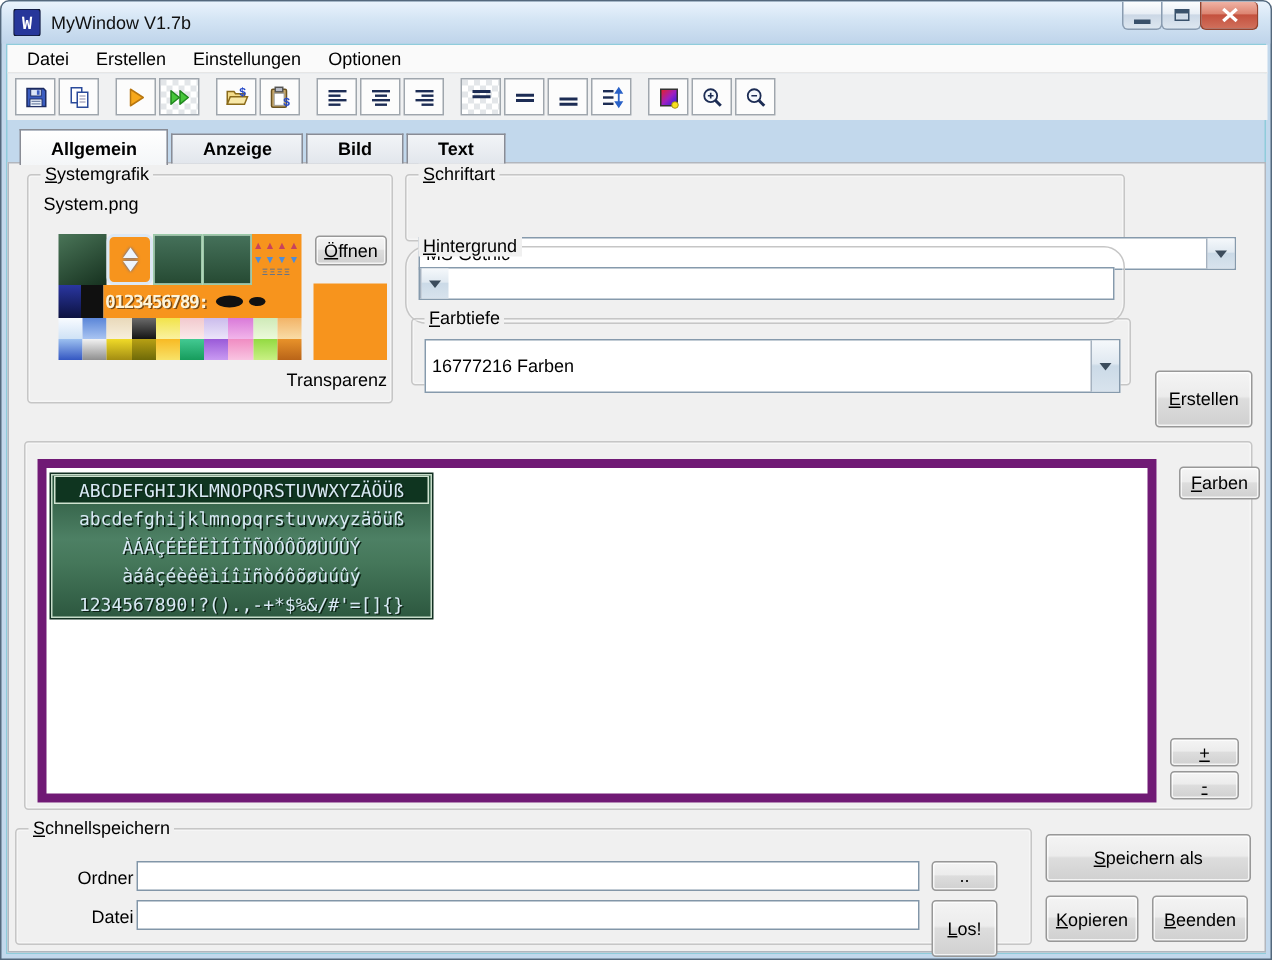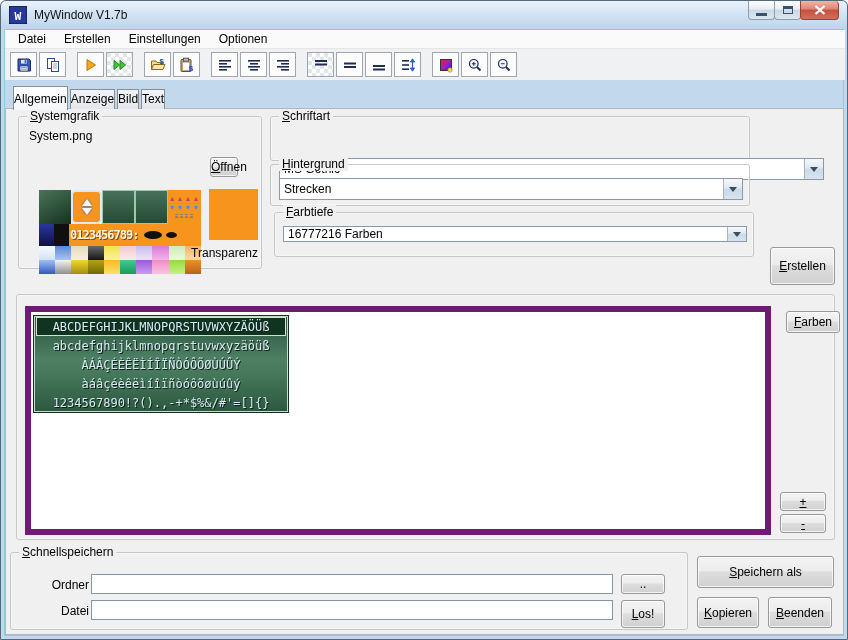--- a/index.html
+++ b/index.html
@@ -34,22 +34,22 @@
   .toolbar { position:absolute; left:4px; top:48px; width:840px; height:31px; background:#f0f1f2;
              display:flex; align-items:center; padding-left:5px; z-index:2; }
   .tb { width:27px; height:25px; border:1px solid #9fa6ad; background:#fcfcfc;
         display:flex; align-items:center; justify-content:center; margin-right:2px; }
   .tb.checked { background-image:conic-gradient(#ffffff 25%, #e3e6e9 0 50%, #ffffff 0 75%, #e3e6e9 0);
                 background-size:8px 8px; }
   .tgap { width:9px; }
 
   
   .tabstrip { position:absolute; left:12px; top:84px; height:24px; display:flex; align-items:flex-end; z-index:3; }
-  .tab { height:20px; border:1px solid #898c95; border-bottom:none; padding:2px 0 0;
-         background:linear-gradient(180deg,#f2f4f7,#e2e6ec); margin-right:2px; }
+  .tab { height:20px; border:1px solid #898c95; border-bottom:none; padding:2px 20px 0;
+         background:linear-gradient(180deg,#f2f4f7,#e2e6ec); margin-right:2px;font-weight:bold; }
   .tab.active { height:24px; padding-top:5px; background:linear-gradient(180deg,#ffffff,#f4f6f8);
                 margin-bottom:-1px; z-index:4; position:relative; }
   .tabpanel { position:absolute; left:4px; top:107px; width:839px; height:527px;
               background:#f0f0f0; border:1px solid #b2b6bd; z-index:1; }
 
   
   .groupbox { position:absolute; border:1px solid #c6c6c6; border-radius:3px;
               box-shadow:inset 0 0 0 1px #ffffff66; }
   .gb-title { position:absolute; top:-8px; left:8px; background:#f0f0f0; padding:0 3px; white-space:nowrap; }
   .acc { display:block; }
@@ -64,21 +64,21 @@
            padding:0 3px; }
   .combo { position:absolute; background:#fff; border:1px solid #869aac; display:flex; align-items:stretch; }
   .combo-value { flex:1; display:flex; align-items:center; padding-left:4px; }
   .combo-btn { width:19px; border-left:1px solid #a5b2c0; display:flex; align-items:center; justify-content:center;
                background:linear-gradient(180deg,#f5f8fb,#e0e9f1 45%,#cbdae7 50%,#d8e3ed); }
   .combo-arrow { width:0; height:0; border-left:4px solid transparent; border-right:4px solid transparent;
                  border-top:5px solid #3c4c5c; }
   .lbl { position:absolute; }
 
   
-  .sprite { position:absolute; left:20px; top:39px; width:162px; height:84px;margin-top:34px; }
+  .sprite { position:absolute; left:20px; top:39px; width:162px; height:84px; }
   .sprite > div { position:absolute; }
   .sp-a { left:0; top:0; width:32px; height:34px; background:linear-gradient(150deg,#4a7558,#16311f); }
   .sp-b { left:32px; top:0; width:31px; height:34px; background:#f7941d; border:2px solid #dce8f4;
           border-radius:5px; display:flex; flex-direction:column; align-items:center; justify-content:center; gap:2px; }
   .tri-up { width:0; height:0; border-left:5px solid transparent; border-right:5px solid transparent;
             border-bottom:7px solid #eef5fd; filter:drop-shadow(0 0 1px #2a62c8); }
   .tri-down { width:0; height:0; border-left:5px solid transparent; border-right:5px solid transparent;
               border-top:7px solid #eef5fd; filter:drop-shadow(0 0 1px #2a62c8); }
   .sp-c { left:63px; top:0; width:33px; height:34px; background:linear-gradient(180deg,#45715a,#264a33); border:1px solid #9ccaa8; }
   .sp-d { left:96px; top:0; width:33px; height:34px; background:linear-gradient(180deg,#45715a,#264a33); border:1px solid #9ccaa8; }
@@ -347,50 +347,49 @@
             <div class="pal-cell" style="background: linear-gradient(rgb(183, 160, 20), rgb(111, 106, 8));"></div>
             <div class="pal-cell" style="background: linear-gradient(rgb(248, 186, 36), rgb(248, 226, 104));"></div>
             <div class="pal-cell" style="background: linear-gradient(rgb(67, 201, 146), rgb(22, 156, 92));"></div>
             <div class="pal-cell" style="background: linear-gradient(rgb(154, 90, 216), rgb(201, 154, 242));"></div>
             <div class="pal-cell" style="background: linear-gradient(rgb(240, 140, 194), rgb(249, 196, 226));"></div>
             <div class="pal-cell" style="background: linear-gradient(rgb(147, 218, 66), rgb(201, 240, 132));"></div>
             <div class="pal-cell" style="background: linear-gradient(rgb(232, 146, 42), rgb(185, 100, 24));"></div>
           </div>
       </div>
 
-      <div class="btn" style="left:191px; top:40px; width:28px; height:20px;">
+      <div class="btn" style="left:191px; top:40px; width:48px; height:20px;">
         <span class="acc">Öffnen</span>
       </div>
       <div class="swatch" style="left: 190px; top: 72px; width: 49px; height: 51px; background: rgb(247, 148, 29);"></div>
       <div class="lbl" style="left:106px; top:129px; width:133px; text-align:right;">Transparenz</div>
     </div>
 
     <div class="groupbox" style="left:264px; top:7px; width:480px; height:45px;">
       <div class="gb-title acc">Schriftart</div>
       <div class="combo" style="left:8px; top:13px; width:545px; height:22px;margin-top:28px;">
         <span class="combo-value">MS Gothic</span>
         <span class="combo-btn">
             <span class="combo-arrow"></span>
           </span>
       </div>
     </div>
 
-    <div class="groupbox" style="left:264px; top:55px; width:480px; height:42px;">
+    <div class="groupbox" style="left:264px; top:55px; width:480px; height:52px;border-radius:14px;">
       <div class="gb-title acc">Hintergrund</div>
       <div class="combo" style="left:8px; top:13px; width:464px; height:22px;">
-        <span class="combo-value">Strecken</span>
         <span class="combo-btn">
             <span class="combo-arrow"></span>
           </span>
       </div>
     </div>
 
     <div class="groupbox" style="left:268px; top:103px; width:480px; height:45px;">
       <div class="gb-title acc">Farbtiefe</div>
-      <div class="combo" style="left:8px; top:13px; width:464px; height:16px;justify-content:flex-end;">
+      <div class="combo" style="left:8px; top:13px; width:464px; height:36px;justify-content:flex-end;">
         <span class="combo-value">16777216 Farben</span>
         <span class="combo-btn">
             <span class="combo-arrow"></span>
           </span>
       </div>
     </div>
 
     <div class="btn" style="left:764px; top:138px; width:65px; height:38px;">
       <span class="acc">Erstellen</span>
     </div>
@@ -421,21 +420,21 @@
 
     <div class="groupbox" style="left:4px; top:443px; width:678px; height:78px;">
       <div class="gb-title acc">Schnellspeichern</div>
       <div class="lbl" style="left:22px; top:25px; width:56px; text-align:right;">Ordner</div>
       <input class="field" style="left: 80px; top: 21px; width: 522px; height: 20px;" value="">
       <div class="btn" style="left:610px; top:21px; width:44px; height:20px;">
         <span>..</span>
       </div>
       <div class="lbl" style="left:22px; top:51px; width:56px; text-align:right;">Datei</div>
       <input class="field" style="left: 80px; top: 47px; width: 522px; height: 20px;" value="">
-      <div class="btn" style="left:610px; top:47px; width:44px; height:28px;">
+      <div class="btn" style="left:610px; top:47px; width:44px; height:38px;">
         <span class="acc">Los!</span>
       </div>
     </div>
 
     <div class="btn" style="left:691px; top:447px; width:137px; height:32px;">
       <span class="acc">Speichern als</span>
     </div>
     <div class="btn" style="left:691px; top:488px; width:62px; height:31px;">
       <span class="acc">Kopieren</span>
     </div>

